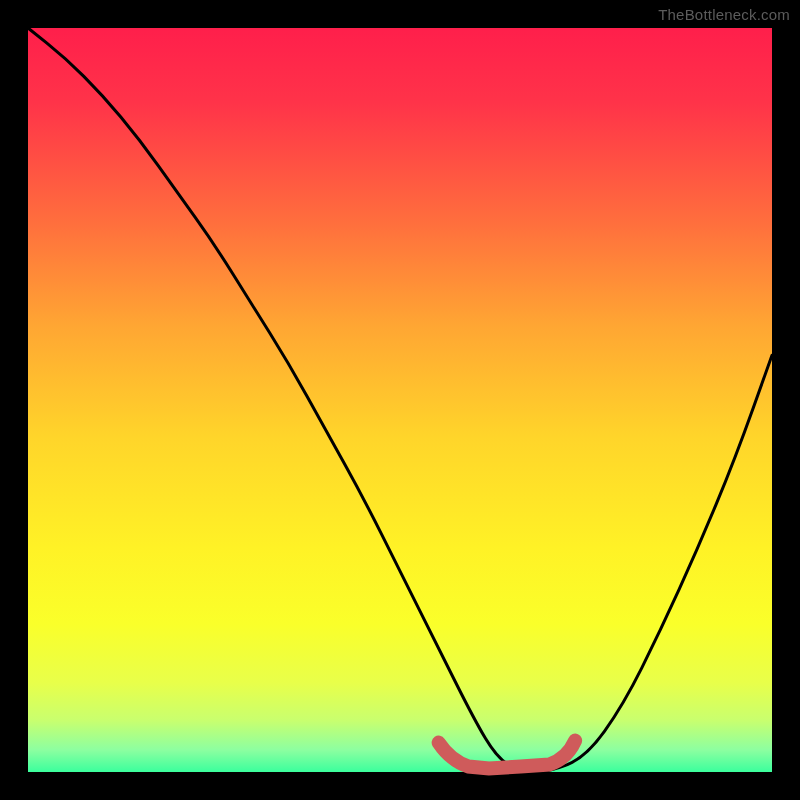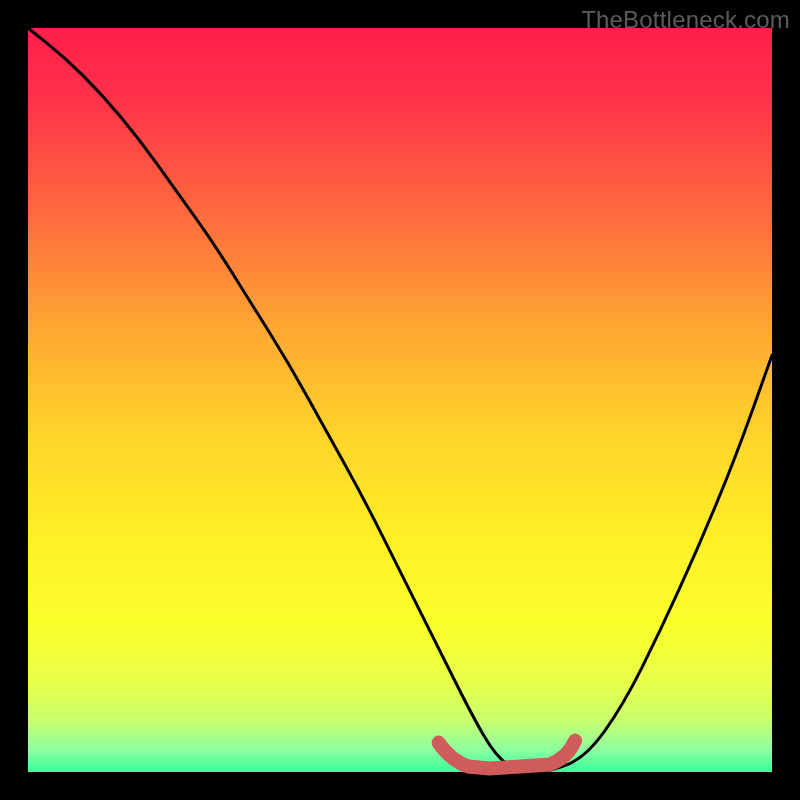--- a/index.html
+++ b/index.html
@@ -15,21 +15,21 @@
     position: relative;
     width: 800px;
     height: 800px;
     background: #000;
   }
   .watermark {
     position: absolute;
     top: 6px;
     right: 10px;
     color: #5c5c5c;
-    font-size: 24px;
+    font-size: 15px;
     font-weight: 500;
     letter-spacing: 0.2px;
     z-index: 5;
   }
   svg {
     position: absolute;
     top: 0;
     left: 0;
   }
 </style>

